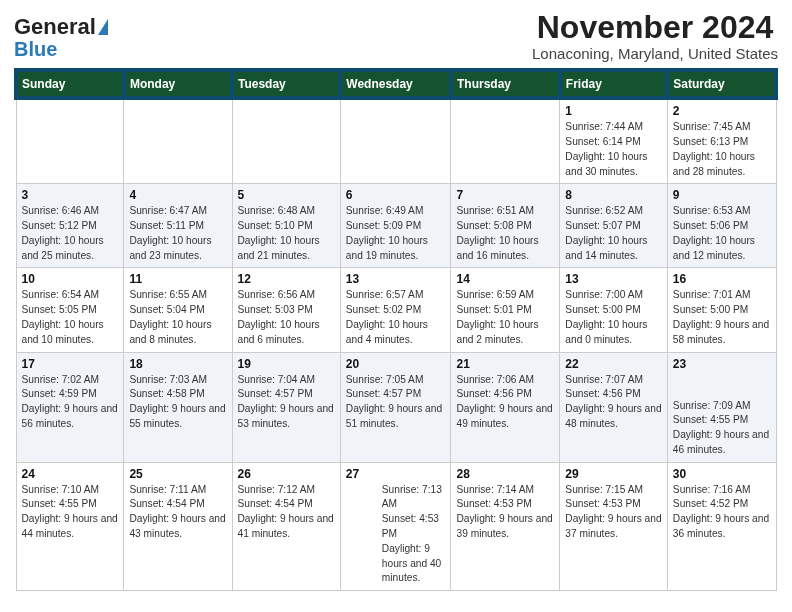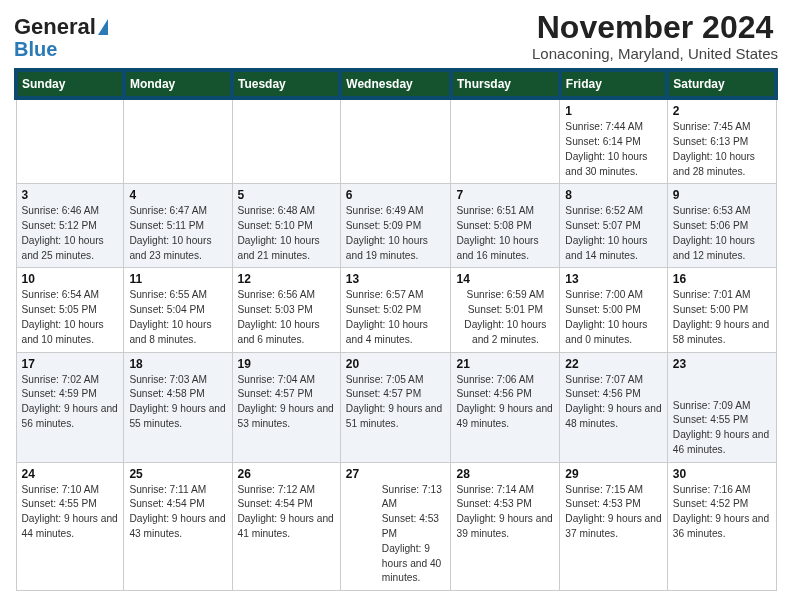--- a/index.html
+++ b/index.html
@@ -211,21 +211,21 @@
 Daylight: 10 hours and 6 minutes.</div>
           </td>
           <td>
             <span class="day-num">13</span>
             <div class="day-info" style="white-space: pre-line;">Sunrise: 6:57 AM
 Sunset: 5:02 PM
 Daylight: 10 hours and 4 minutes.</div>
           </td>
           <td>
             <span class="day-num">14</span>
-            <div class="day-info" style="white-space: pre-line; text-align: center;">Sunrise: 6:59 AM
+            <div class="day-info" style="white-space: pre-line;">Sunrise: 6:59 AM
 Sunset: 5:01 PM
 Daylight: 10 hours and 2 minutes.</div>
           </td>
           <td>
             <span class="day-num">13</span>
             <div class="day-info" style="white-space: pre-line;">Sunrise: 7:00 AM
 Sunset: 5:00 PM
 Daylight: 10 hours and 0 minutes.</div>
           </td>
           <td>

